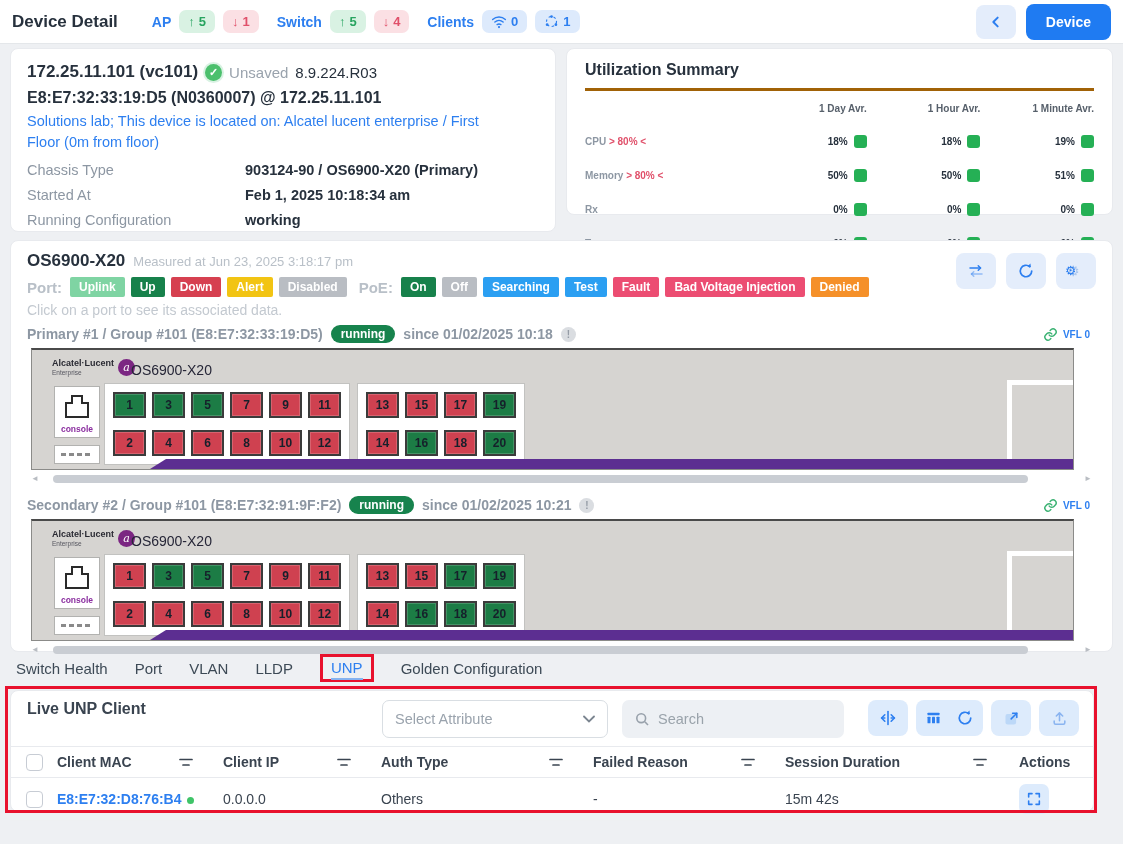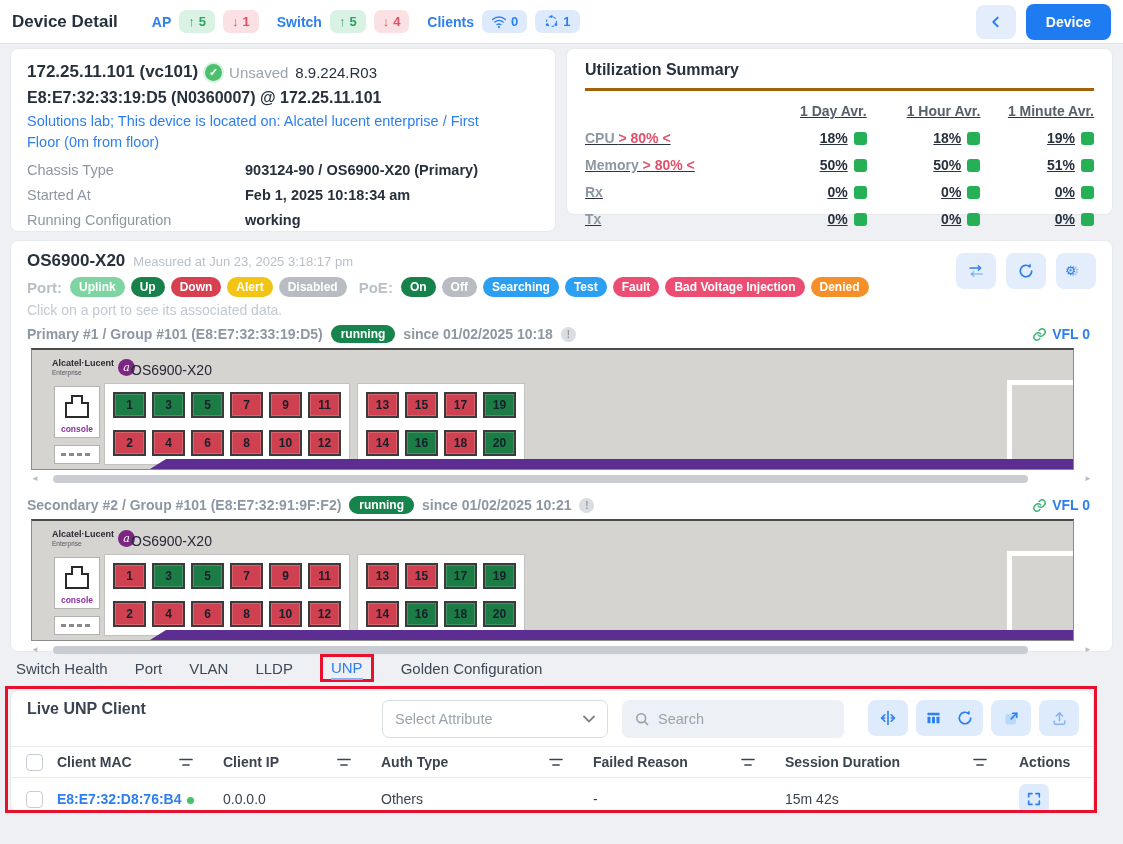--- a/index.html
+++ b/index.html
@@ -42,47 +42,47 @@
   .version { color:#27313d; font-size:15px; }
   .info-line2 { font-size:16px; font-weight:700; margin-top:7px; color:#27313d; }
   .info-loc { color:#2d7ff0; font-size:14.5px; line-height:1.45; margin-top:4px; width:480px; cursor:pointer; }
   .kv { display:flex; margin-top:9px; font-size:14.5px; }
   .kv .k { width:218px; color:#8d97a3; font-weight:400; }
   .kv .v { font-weight:700; color:#27313d; }
 
   
   .util-title { font-size:16px; font-weight:700; color:#27313d; padding-bottom:9px;
                 border-bottom:3px solid #a16207; }
-  .util-grid { display:grid; grid-template-columns:168px 1fr 1fr 1fr; row-gap:11px; margin-top:12px;
-               font-size:14px; align-items:center;text-decoration:underline; }
+  .util-grid { display:grid; grid-template-columns:168px 1fr 1fr 1fr; row-gap:21px; margin-top:12px;
+               font-size:10px; align-items:center; }
   .util-colhead { color:#57606b; font-weight:600; text-align:right; }
   .util-rowlabel { color:#8d97a3; font-weight:600; }
   .util-thresh { color:#e0506a; font-weight:600; }
   .util-val { display:flex; justify-content:flex-end; align-items:center; gap:6px; font-weight:700; color:#27313d; }
   .sq { width:13px; height:13px; border-radius:3px; background:#25b055; }
 
   
   .mc-head { display:flex; align-items:baseline; gap:8px; }
   .mc-title { font-size:17px; font-weight:700; color:#27313d; }
   .mc-measured { font-size:13px; color:#b9c0c8; }
   .mc-actions { position:absolute; right:16px; top:12px; display:flex; gap:10px; }
   .sq-btn { width:40px; height:36px; border:none; border-radius:8px; background:#e4edfb;
             display:flex; align-items:center; justify-content:center; cursor:pointer; }
   .legend { display:flex; align-items:center; gap:6px; margin-top:6px; flex-wrap:nowrap; }
   .legend-label { color:#b9c0c8; font-size:15px; font-weight:700; margin-right:2px; }
-  .badge { color:#fff; font-size:12px; font-weight:700; padding:3px 9px; border-radius:10px; white-space:nowrap; }
+  .badge { color:#fff; font-size:12px; font-weight:700; padding:3px 9px; border-radius:2px; white-space:nowrap; }
   .hint { color:#c3c9d0; font-size:14px; margin-top:5px; }
   .unit-head { display:flex; align-items:center; gap:8px; margin-top:7px; font-size:14px; }
   .unit-name { color:#8d97a3; font-weight:700; }
   .run-badge { background:#17834d; color:#fff; font-size:12px; font-weight:700; padding:2px 10px; border-radius:10px; }
   .since { color:#8d97a3; font-weight:700; }
   .info-i { width:15px; height:15px; border-radius:50%; background:#dadde1; color:#959ca6; font-size:10px;
             font-weight:700; display:inline-flex; align-items:center; justify-content:center; cursor:pointer; }
   .vfl { margin-left:auto; display:flex; align-items:center; gap:5px; color:#2d7ff0; font-weight:700;
-         font-size:14px; cursor:pointer; margin-right:6px; }
+         font-size:10px; cursor:pointer; margin-right:6px; }
 
   .diagram { position:relative; height:122px; margin-top:5px; margin-left:4px; margin-right:22px;
              background:#d6d4d1; border:1px solid #8b8b89; border-top:2px solid #4a4a4a; overflow:hidden; }
   .brand { position:absolute; left:20px; top:9px; display:flex; align-items:center; gap:4px; }
   .brand-txt { font-size:9px; font-weight:700; color:#2a2a33; line-height:1.1; }
   .brand-sub { font-size:6.5px; font-weight:400; color:#55555e; }
   .alu-circle { width:17px; height:17px; border-radius:50%; background:#7b2682; color:#fff;
                 display:flex; align-items:center; justify-content:center;
                 font-family:"DejaVu Serif",serif; font-style:italic; font-size:11px; }
   .model { position:absolute; left:99px; top:12px; font-size:14px; color:#262637; }

